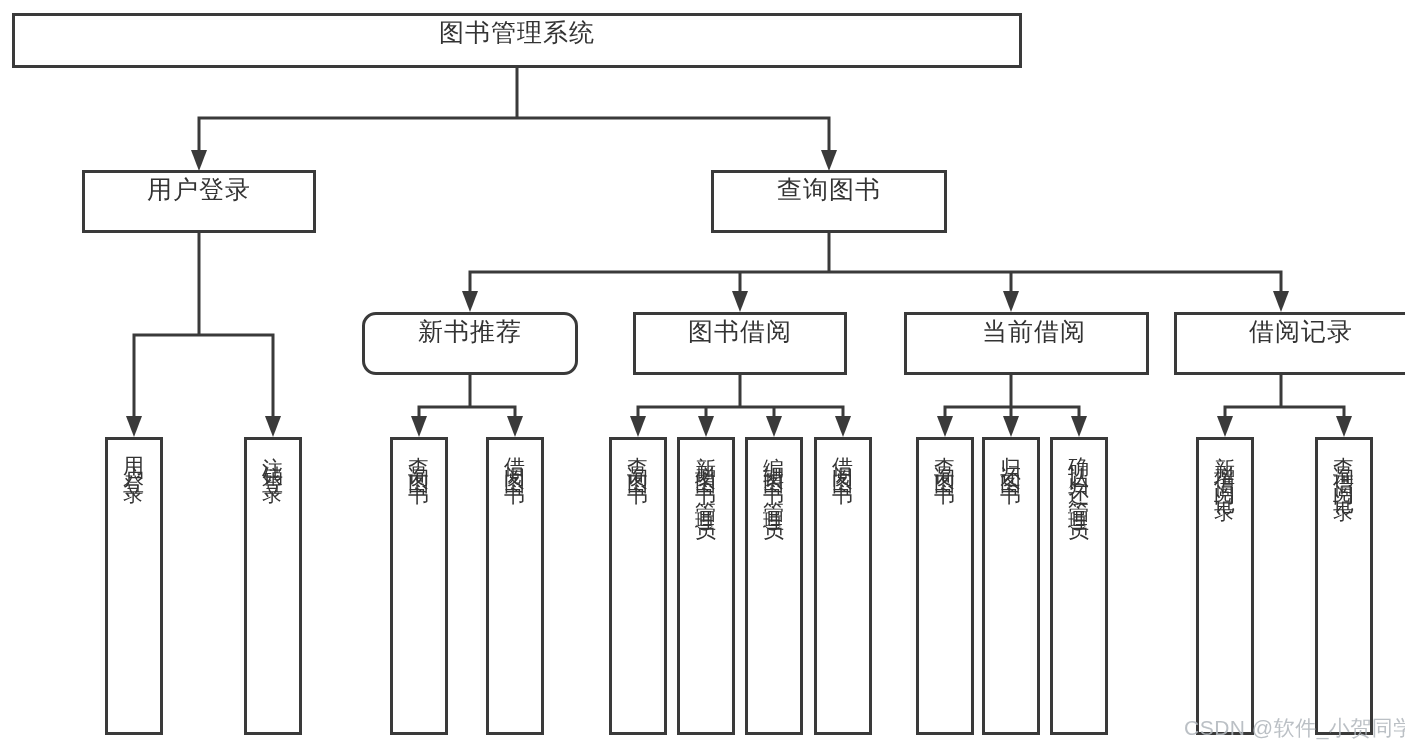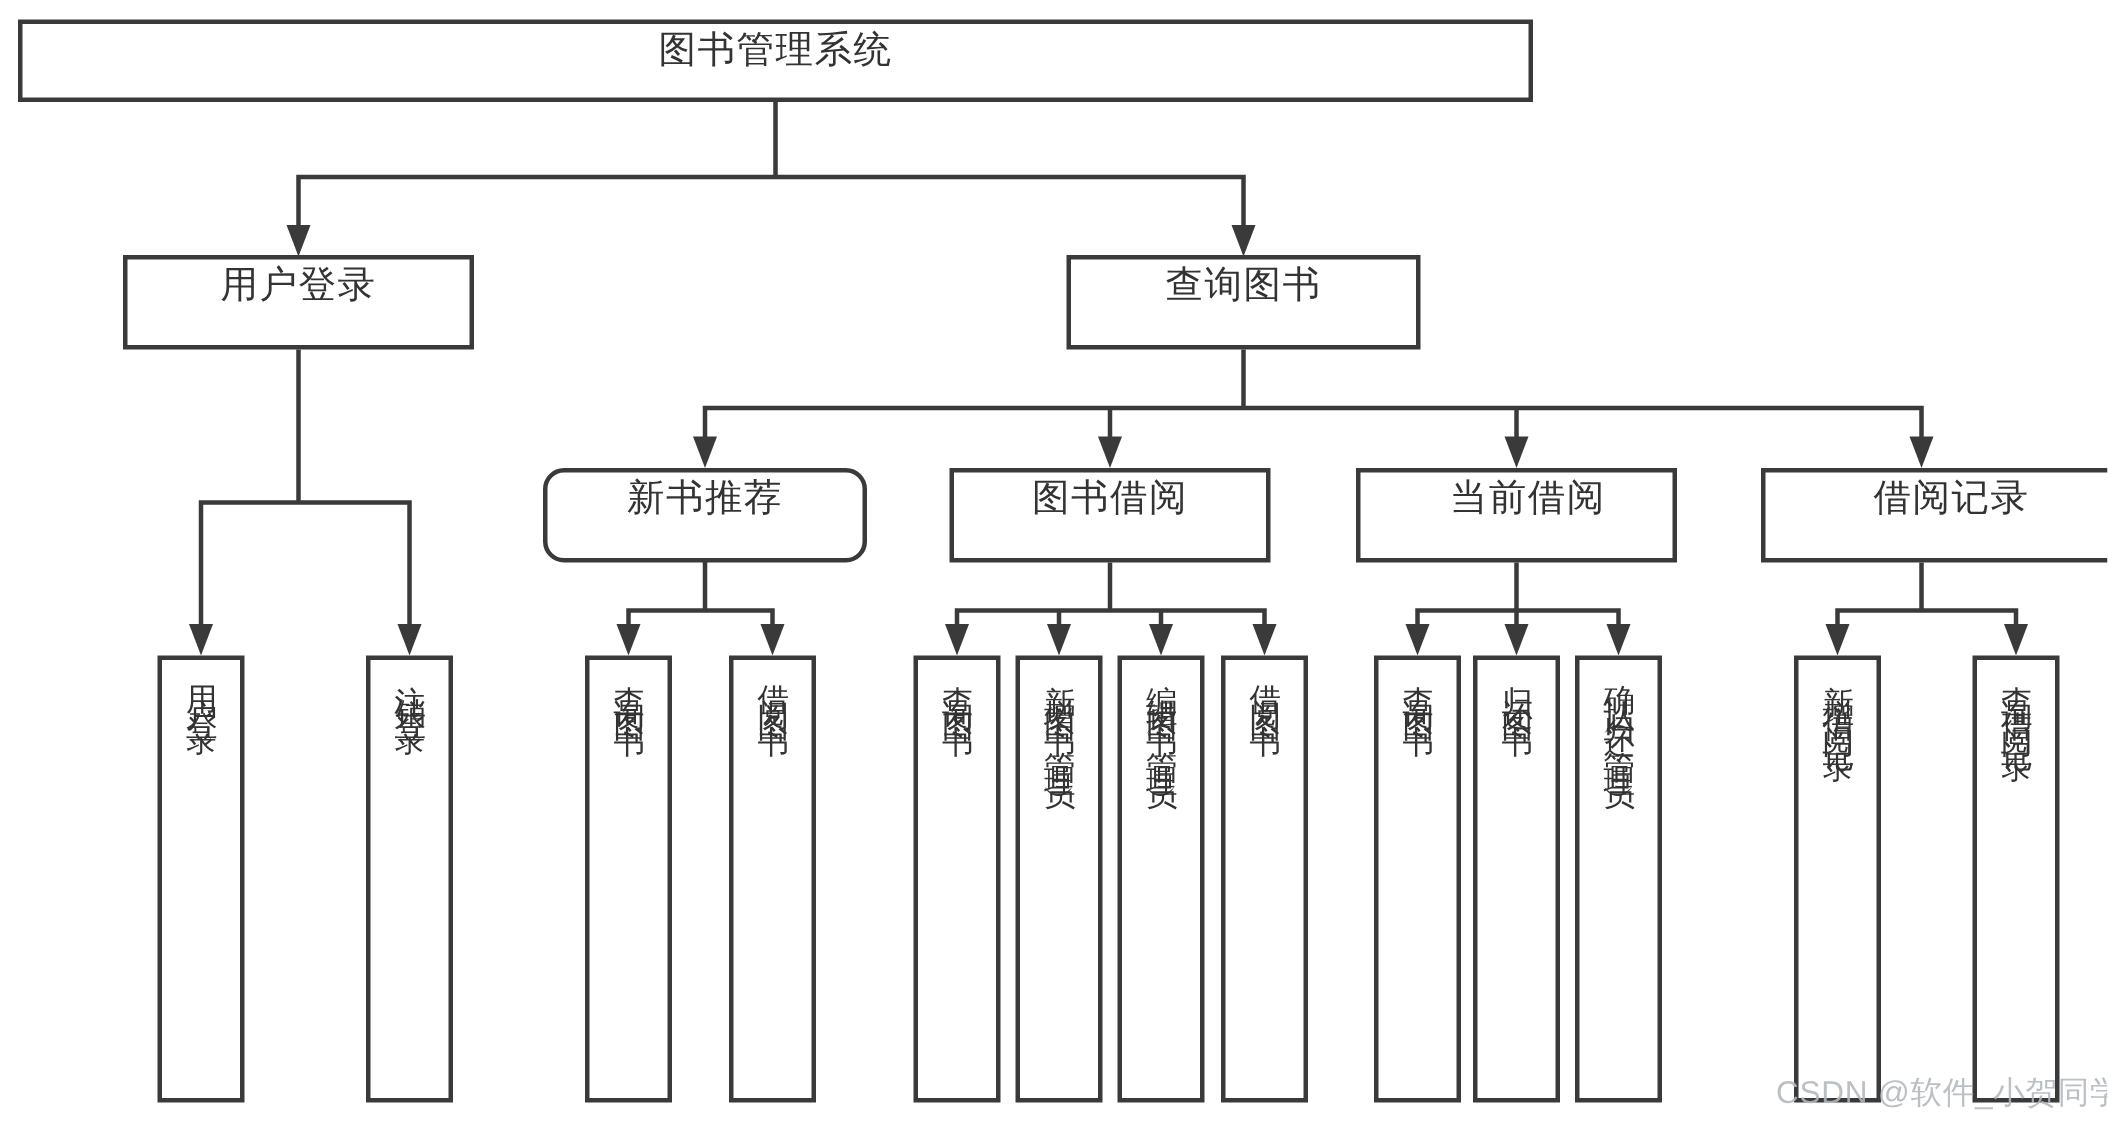--- a/index.html
+++ b/index.html
@@ -99,21 +99,21 @@
   <div class="node h" style="left:711px; top:170px; width:236px; height:63px;">
     <span>查询图书</span>
   </div>
 
   <div class="node h" style="left:362px; top:312px; width:216px; height:63px;border-radius:14px;">
     <span>新书推荐</span>
   </div>
   <div class="node h" style="left:633px; top:312px; width:214px; height:63px;">
     <span>图书借阅</span>
   </div>
-  <div class="node h" style="left:904px; top:312px; width:214px; height:63px;padding-left:15px;">
+  <div class="node h" style="left:904px; top:312px; width:245px; height:63px;padding-left:15px;">
     <span>当前借阅</span>
   </div>
   <div class="node h" style="left:1174px; top:312px; width:254px; height:63px;">
     <span>借阅记录</span>
   </div>
 
   <div class="node v" style="left:105px; top:437px; width:58px; height:298px;">
     <span>用户登录</span>
   </div>
   <div class="node v" style="left:244px; top:437px; width:58px; height:298px;">

